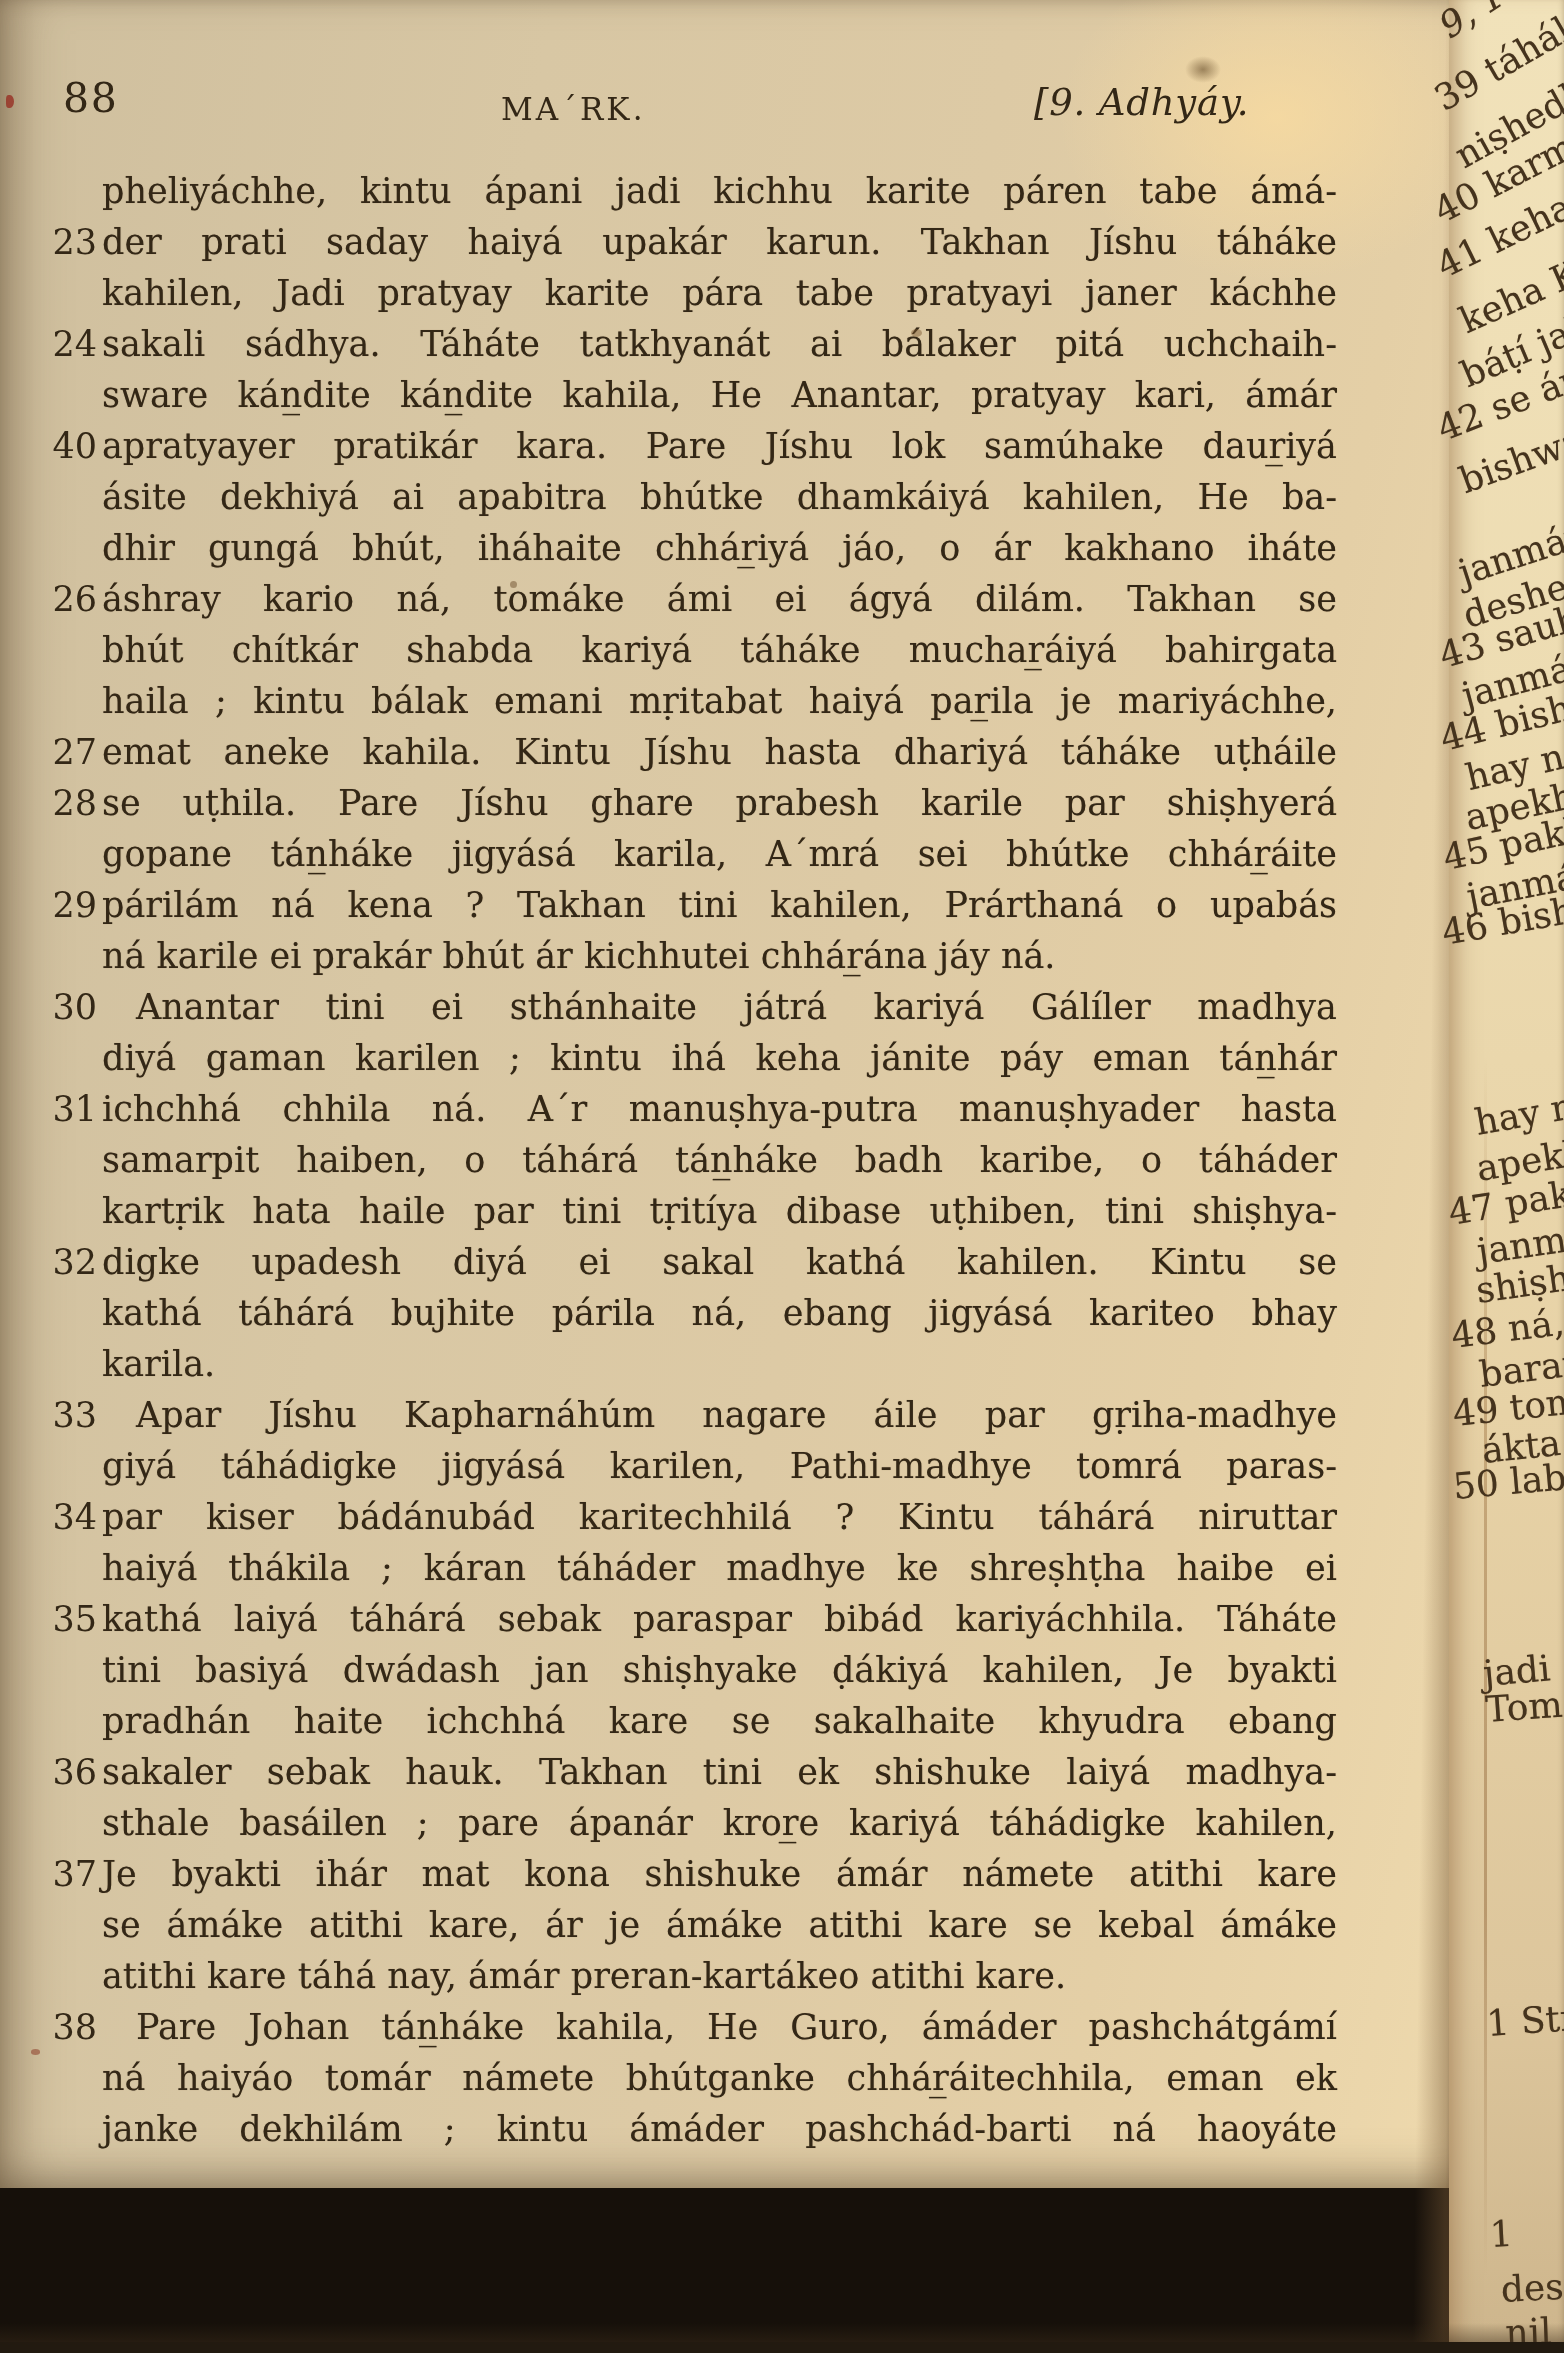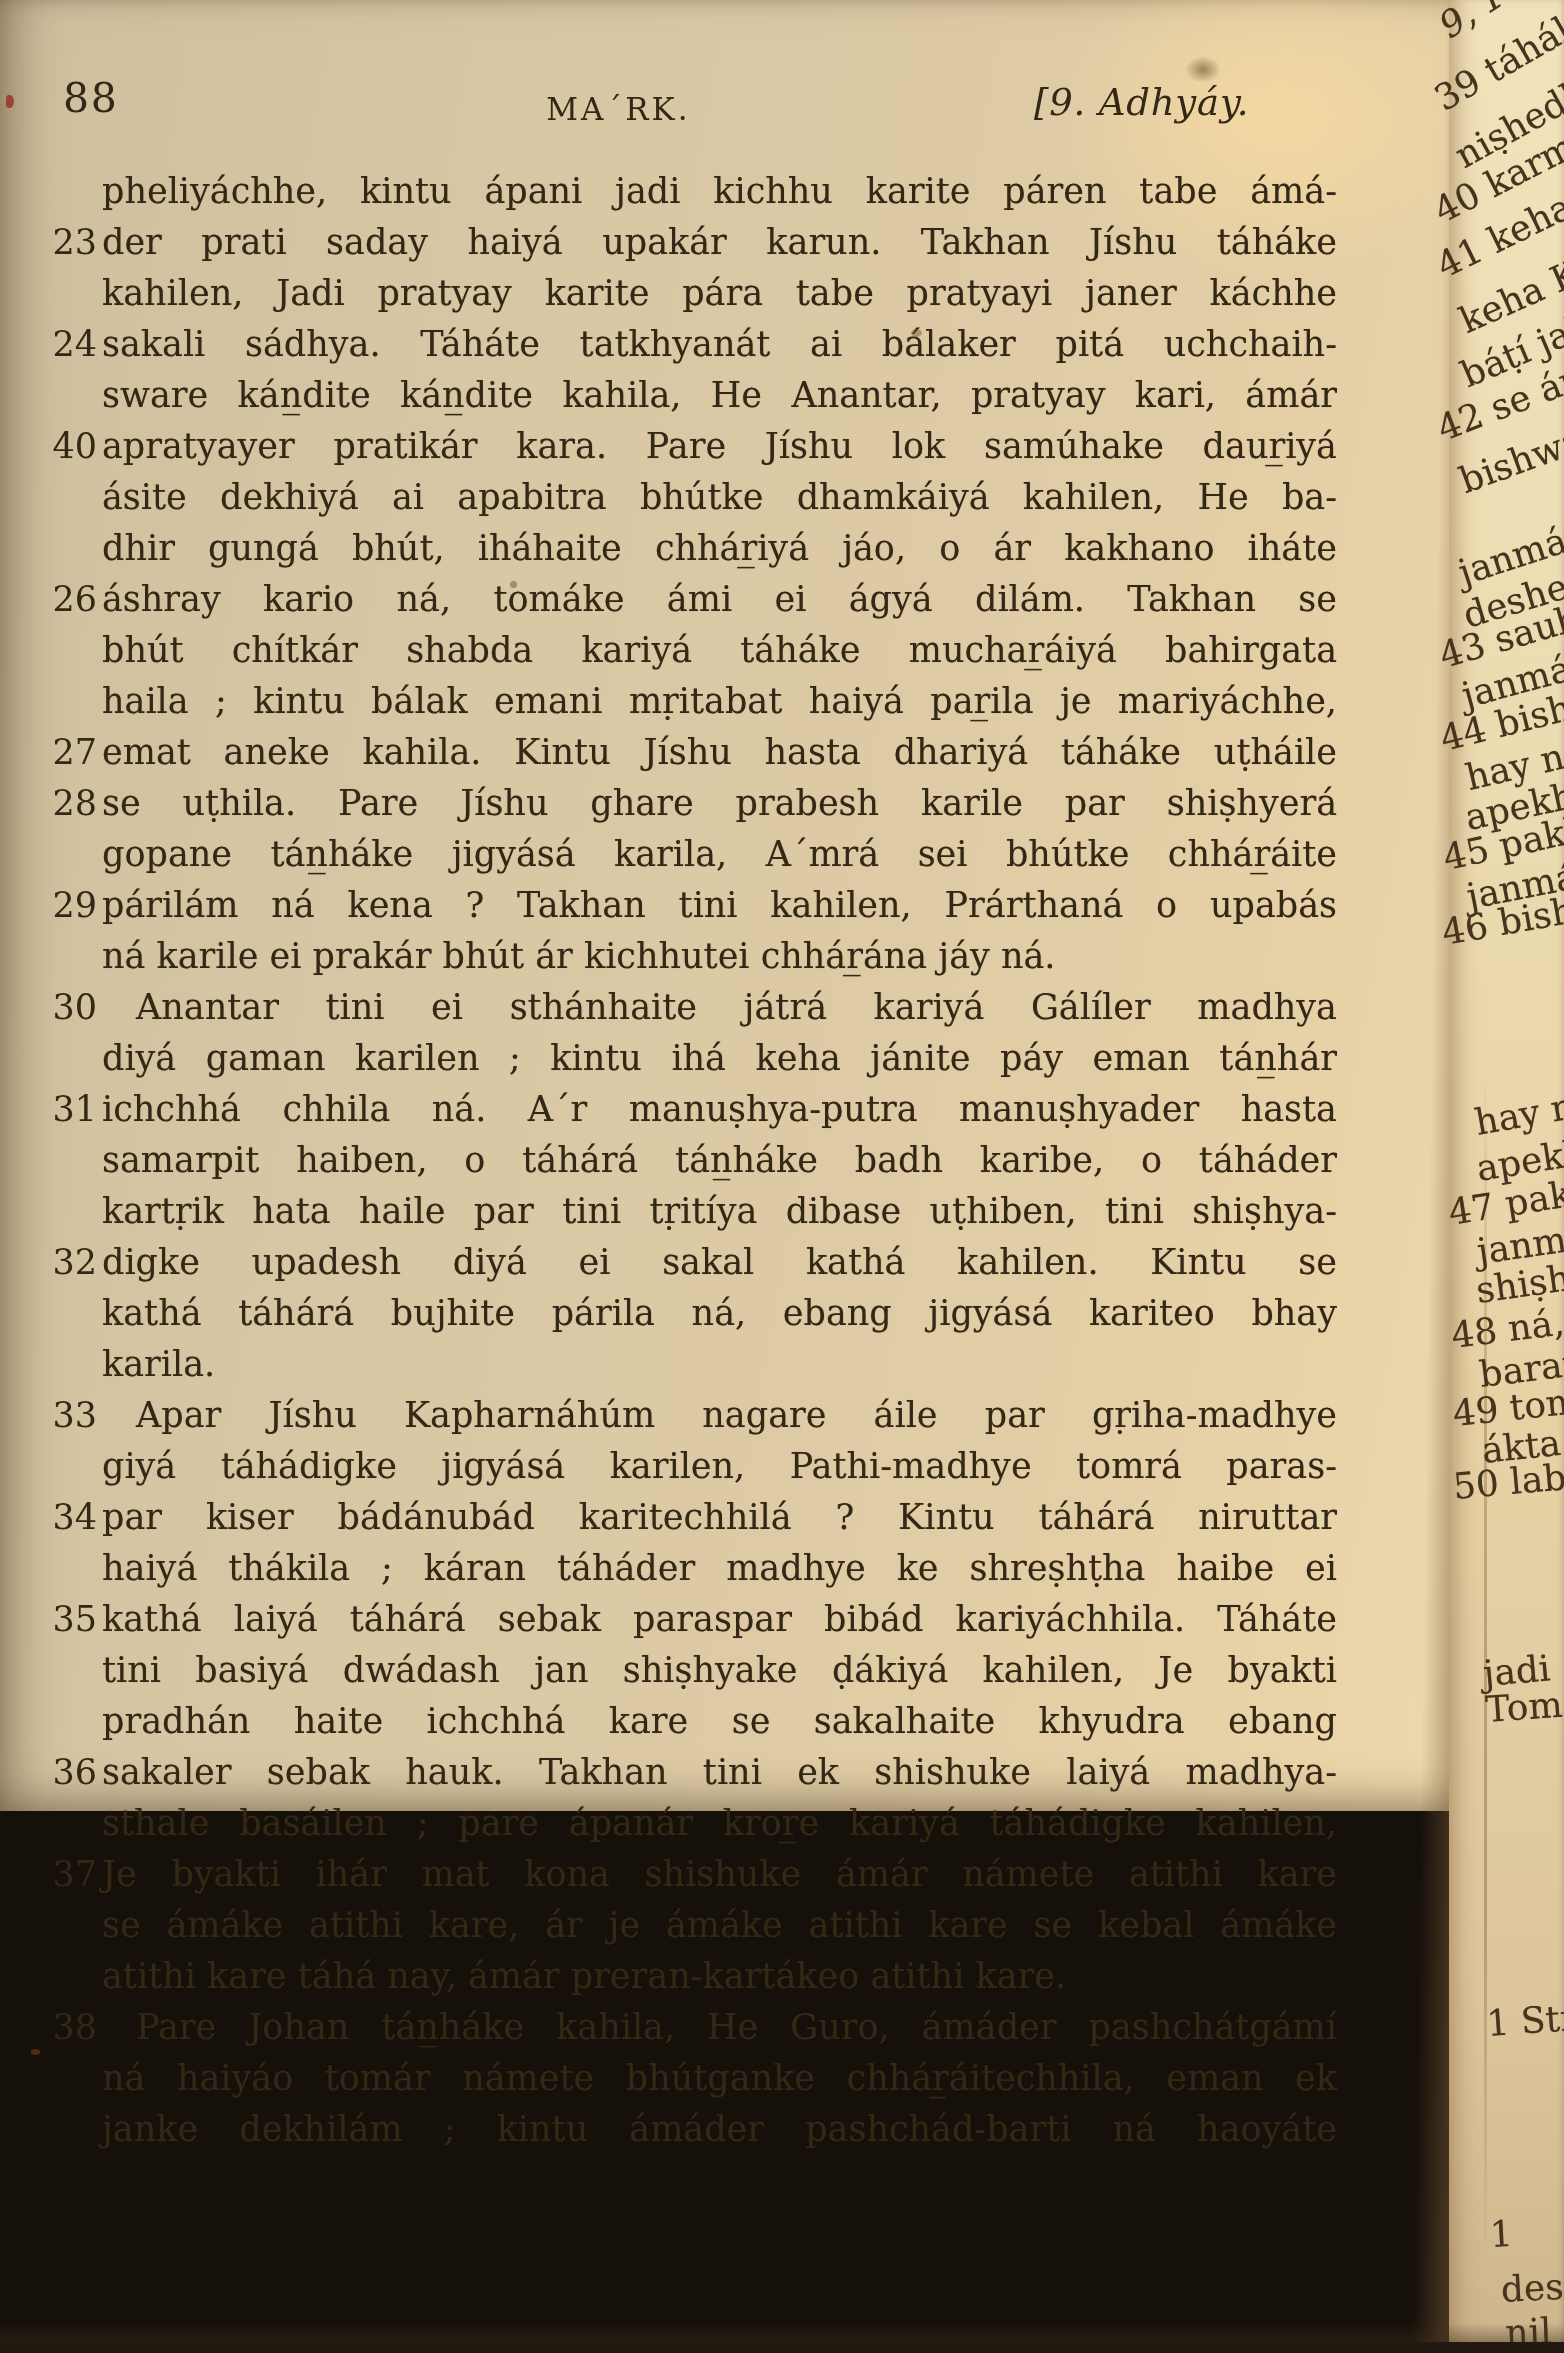--- a/index.html
+++ b/index.html
@@ -1,19 +1,19 @@
 <!DOCTYPE html>
 <html style="font-size:12.5px"><head>
 <meta charset="utf-8">
 <style>
   html,body{margin:0;padding:0;background:#16100a;}
   #stage{position:relative;width:1565px;height:2354px;overflow:hidden;
          font-family:"DejaVu Serif","Liberation Serif",serif;color:#332716;}
   
-  .main-page{position:absolute;left:0;top:0;width:1465px;height:1811px;
+  .main-page{position:absolute;left:0;top:0;width:1465px;height:2188px;
     background:linear-gradient(100deg,#cfbf9e 0%,#d8c7a4 30%,#ddcaa5 55%,#e4cfa6 78%,#eed9ad 100%);
     box-shadow:inset 36px 0 55px -27px rgba(98,76,50,.6),
                inset 0 -27px 47px -23.5px rgba(70,52,32,.55),
                inset 0 7.8px 19px -11px rgba(70,52,32,.35);}
   .corner-glow{position:absolute;right:-31px;top:-47px;width:438px;height:329px;
     background:radial-gradient(closest-side,rgba(250,220,160,.75),rgba(250,220,160,0));}
   
   .gutter{position:absolute;left:1429px;top:-15.6px;width:55px;height:2394px;
     background:linear-gradient(90deg,rgba(120,90,55,0) 0%,rgba(120,90,55,.45) 55%,rgba(90,62,35,.75) 78%,rgba(60,42,24,.35) 100%);
     transform:rotate(.8deg);}
@@ -31,21 +31,21 @@
   .s1{left:1185px;top:56px;width:36px;height:27px;background:radial-gradient(closest-side,rgba(90,64,30,.55),rgba(90,64,30,0));}
   .s2{left:6.3px;top:95px;width:7.8px;height:12.5px;background:rgba(150,40,30,.75);border-radius:40% 60% 60% 40%;}
   .s3{left:510px;top:581px;width:7px;height:7px;background:rgba(110,80,45,.5);}
   .s4{left:911px;top:329px;width:11px;height:7.8px;background:rgba(120,85,45,.45);}
   .s5{left:31px;top:2049px;width:9.4px;height:5.5px;background:rgba(140,60,40,.55);}
   .bottom-band{position:absolute;left:0;bottom:0;width:100%;height:12.5px;background:#221a10;}
   .bottom-fade{position:absolute;left:0;bottom:11px;width:100%;height:20.3px;
     background:linear-gradient(180deg,rgba(80,60,38,0),rgba(60,44,26,.45));}
   
   .pageno{position:absolute;left:63px;top:74px;font-size:41px;letter-spacing:1.6px;}
-  .running-title{position:absolute;left:501px;top:91px;width:235px;text-align:center;
+  .running-title{position:absolute;left:501px;top:91px;width:235px;text-align:left;
     font-size:31px;letter-spacing:3.1px;}
   .chapter-ref{position:absolute;left:1034px;top:81px;font-size:37px;font-style:italic;letter-spacing:0.8px;}
   
   .text-block{position:absolute;left:38px;top:166px;width:1299px;font-size:35px;}
   .line{position:relative;height:51px;line-height:51px;}
   .line .num{position:absolute;left:1.6px;top:0;width:52px;margin-left:13px;}
   .line .txt{display:block;margin-left:64px;text-align:justify;text-align-last:justify;
     text-shadow:0 0 0.8px rgba(70,48,25,.4);}
   .line.short .txt{text-align-last:left;}
   .line.indent .txt{text-indent:34px;}

